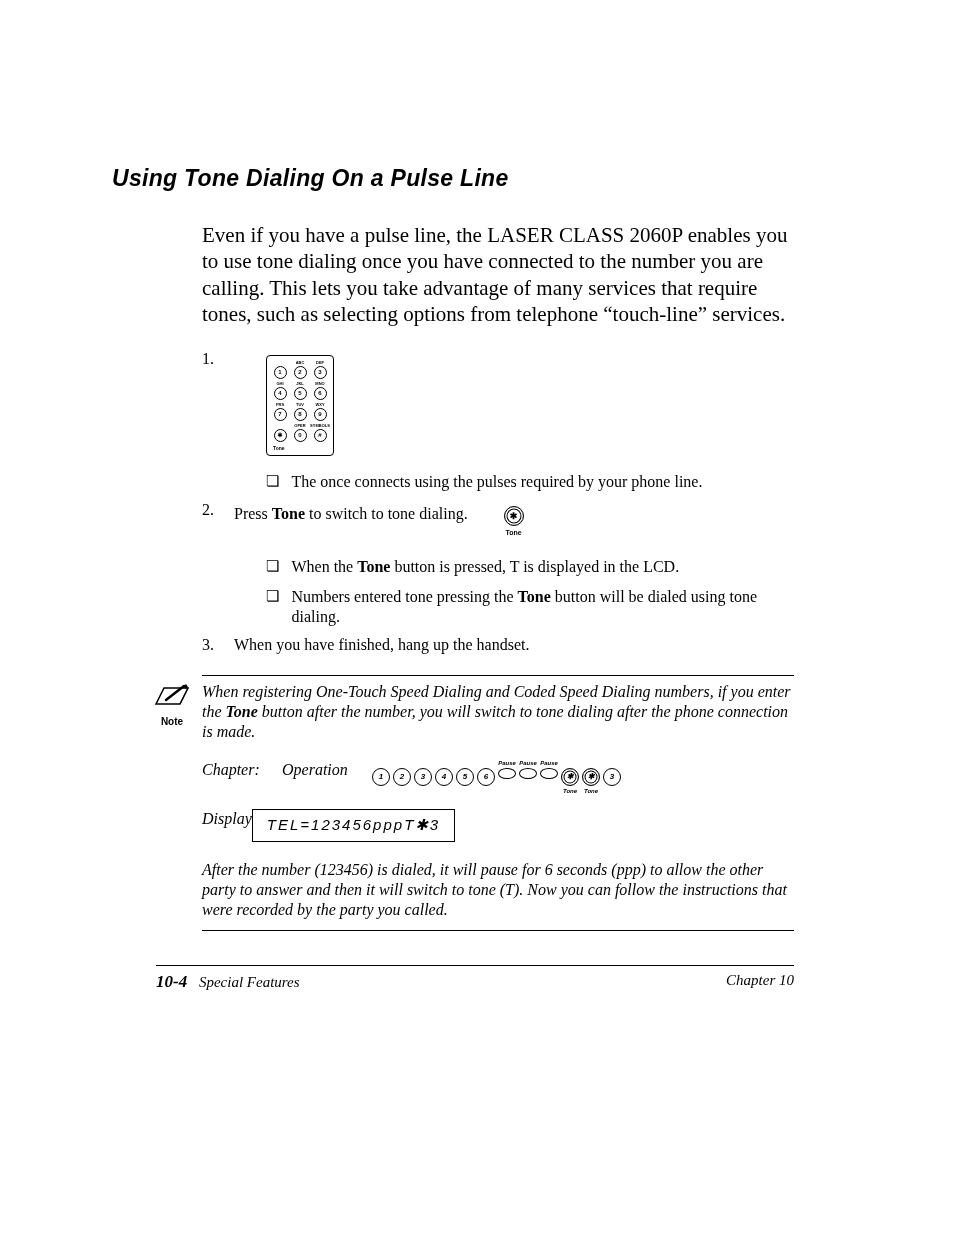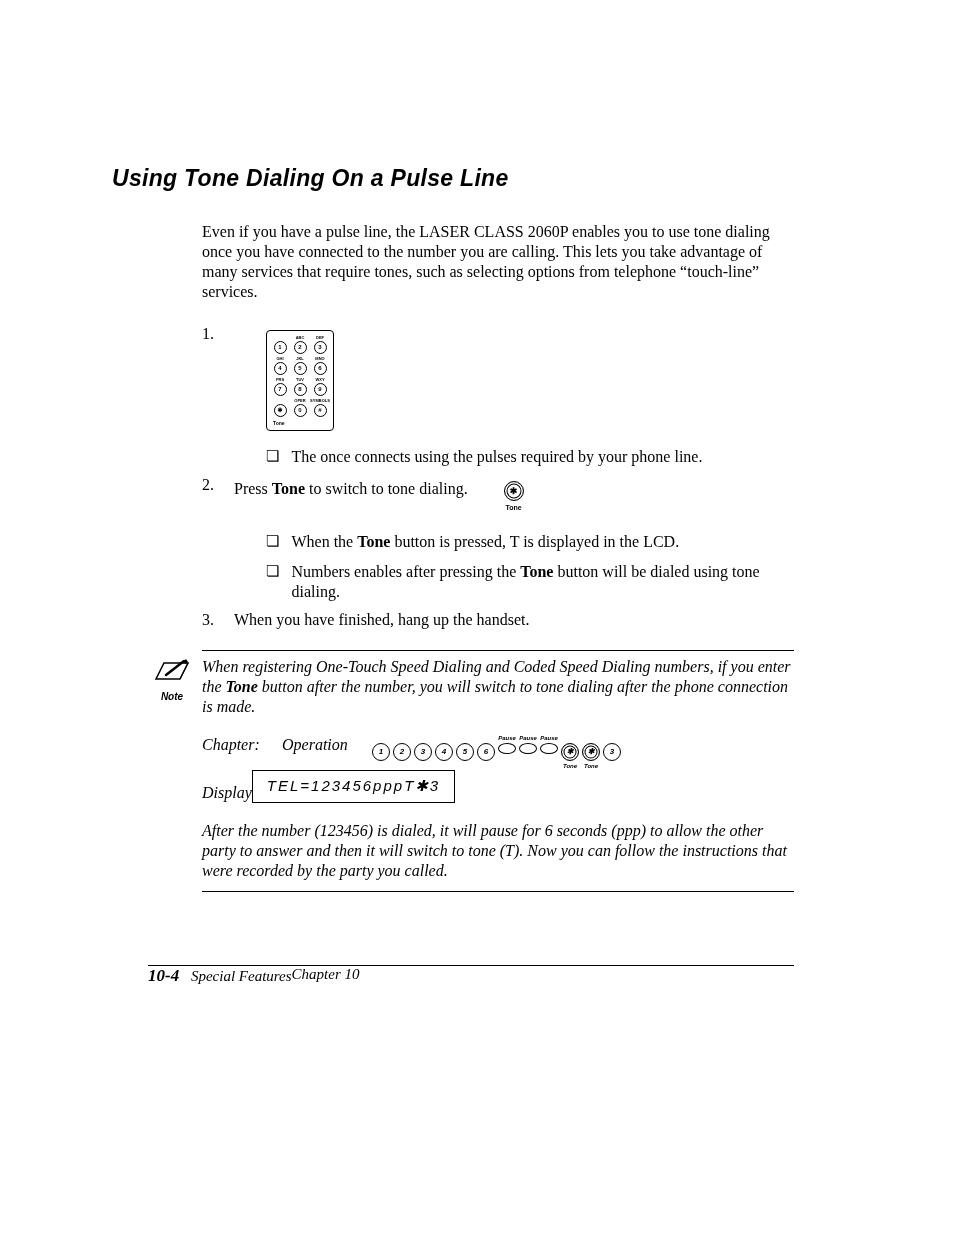--- a/index.html
+++ b/index.html
@@ -22,21 +22,21 @@
     font-weight: 900;
     font-style: italic;
     font-size: 23px;
     margin: 0 0 30px 0;
     letter-spacing: 0.3px;
   }
   .body-indent {
     margin-left: 90px;
   }
   p.intro {
-    font-size: 16px;
+    font-size: 21px;
     line-height: 1.25;
     margin: 0 0 22px 0;
   }
   ol.steps {
     list-style: none;
     padding: 0;
     margin: 0;
     counter-reset: step;
   }
   ol.steps > li {
@@ -153,21 +153,20 @@
     text-align: center;
   }
   .note-icon svg {
     display: inline-block;
   }
   .note-icon-label {
     font-family: Arial, Helvetica, sans-serif;
     font-size: 10px;
     font-weight: bold;
     margin-top: 2px;
-    font-style: italic;
   }
   .note-text {
     font-size: 16px;
     line-height: 1.25;
     font-style: italic;
   }
   .example-row {
     display: flex;
     align-items: flex-start;
     margin-top: 18px;
@@ -217,41 +216,43 @@
   }
   .op-sub {
     font-family: Arial, Helvetica, sans-serif;
     font-size: 6px;
     font-weight: bold;
     margin-top: 2px;
     height: 7px;
   }
   .display-row {
     display: flex;
-    align-items: flex-end;
+    align-items: flex-start;
+    margin-top: 14px;
     font-size: 16px;
   }
   .display-box {
     border: 1px solid #000;
     padding: 6px 14px;
     font-family: Arial, Helvetica, sans-serif;
     font-size: 15px;
     letter-spacing: 2px;
     font-weight: 500;
     min-width: 170px;
   }
   .bold { font-weight: bold; }
   .footer {
     position: absolute;
-    left: 148px;
+    left: 156px;
     right: 160px;
     top: 965px;
     border-top: 1px solid #000;
-    display: flex;
-    justify-content: flex-start;
+    padding-top: 6px;
+    display: flex;
+    justify-content: space-between;
     font-size: 15px;
   }
   .footer .pg {
     font-style: italic;
     font-weight: bold;
     font-size: 17px;
   }
   .footer .sec {
     font-style: italic;
     margin-left: 8px;
@@ -351,21 +352,21 @@
 
         <div class="sub-note">
           <span class="marker">❏</span>
           <span class="txt">
             <span>When the </span><span class="bold">Tone</span><span> button is pressed, T is displayed in the LCD.</span>
           </span>
         </div>
         <div class="sub-note">
           <span class="marker">❏</span>
           <span class="txt">
-            <span>Numbers enables after pressing the </span><span class="bold">Tone</span><span> button will be dialed using tone dialing.</span>
+            <span>Numbers entered tone pressing the </span><span class="bold">Tone</span><span> button will be dialed using tone dialing.</span>
           </span>
         </div>
       </li>
 
       <li>
         <span>When you have finished, hang up the handset.</span>
       </li>
 
     </ol>
 

